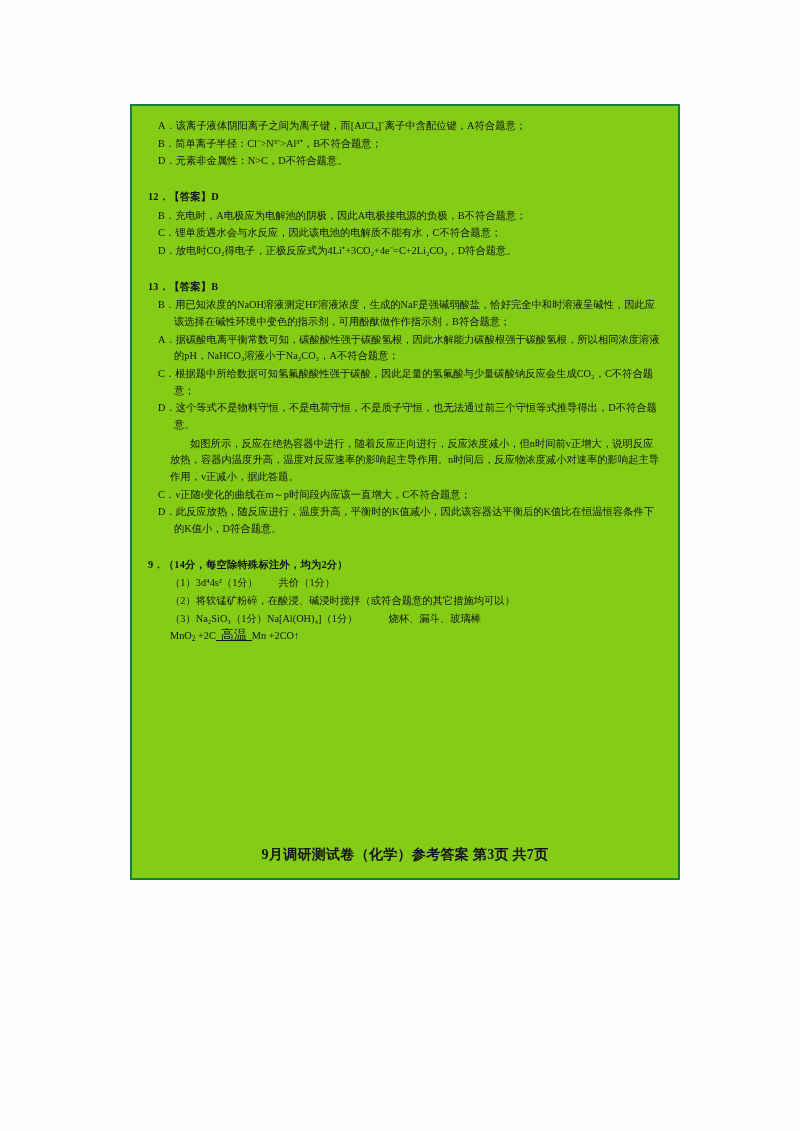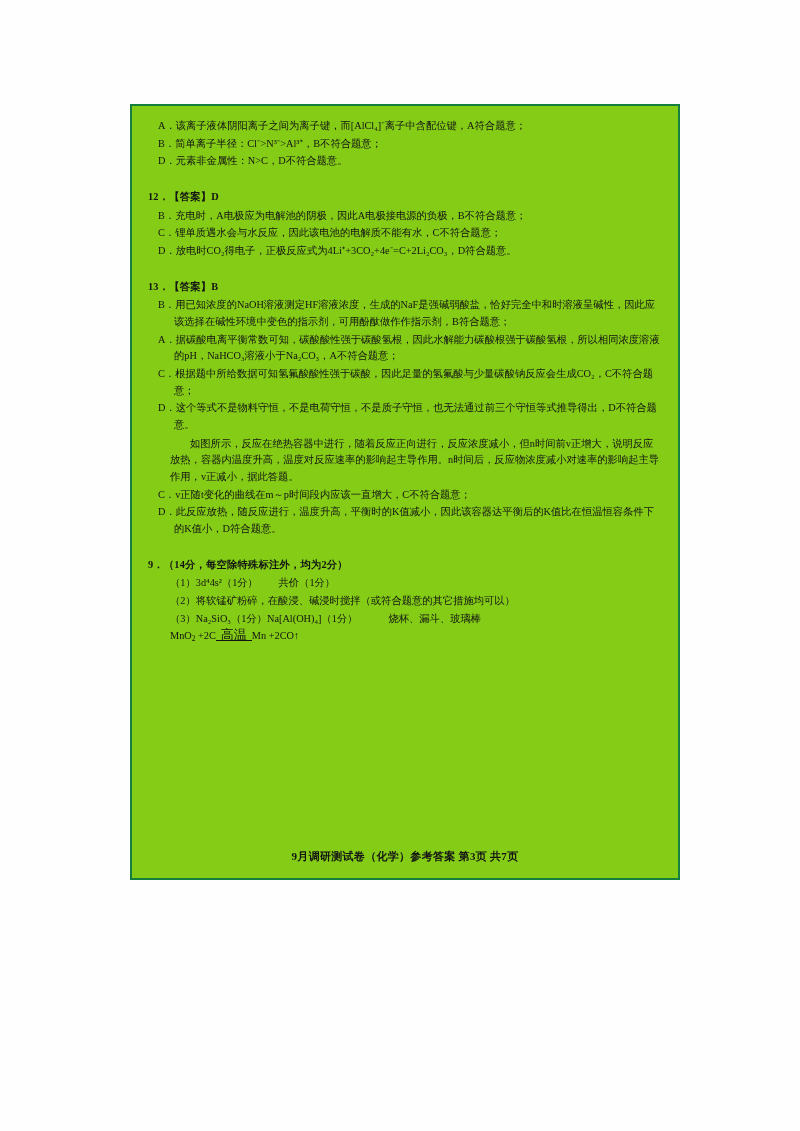--- a/index.html
+++ b/index.html
@@ -63,21 +63,21 @@
     padding-left: 22px;
     margin-bottom: 1px;
   }
   sub { font-size: 72%; vertical-align: -0.28em; }
   .footer {
     position: absolute;
     left: 0;
     right: 0;
     bottom: 14px;
     text-align: center;
-    font-size: 11px;
+    font-size: 14px;
     font-weight: bold;
     color: #141414;
     letter-spacing: 0.3px;
   }
   .rxn-arrow {
     display: inline-block;
     position: relative;
     width: 36px;
     text-align: center;
     vertical-align: middle;

